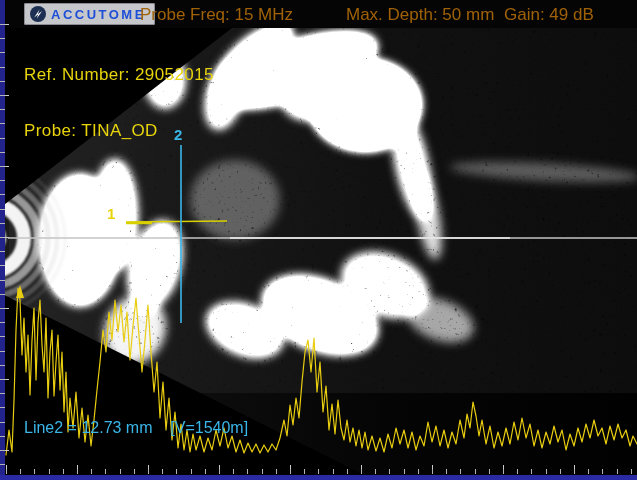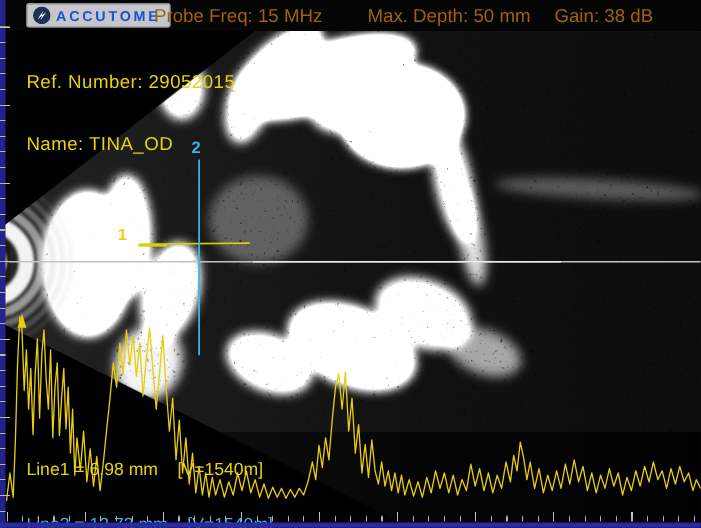--- a/index.html
+++ b/index.html
@@ -10,21 +10,21 @@
   .scan-svg{position:absolute;left:0;top:0;z-index:1;}
   
   .topbar{position:absolute;left:0;top:0;width:637px;height:28px;background:#050505;z-index:5;}
   .logo{
     position:absolute;left:24px;top:3px;height:22px;background:#c6c7cb;
     border-radius:2px;display:flex;align-items:center;padding:0 9px 0 6px;gap:5px;
     box-shadow:0 0 0 1px #8a8a90 inset;
   }
   .logo-text{color:#1d4ed8;font-weight:bold;font-size:13px;letter-spacing:2.5px;line-height:1;}
   .hud{position:absolute;top:5px;color:#a16207;font-size:17px;white-space:pre;z-index:6;}
-  .hud.probe{left:140px;} .hud.depth{left:334px;} .hud.gain{left:504px;}
+  .hud.probe{left:140px;} .hud.depth{left:346px;} .hud.gain{left:504px;}
   
   .info{
     position:absolute;left:24px;top:29px;z-index:5;color:#e8d40c;
     font-size:17px;line-height:18.6px;letter-spacing:0.4px;white-space:pre;
   }
   
   .marker{position:absolute;z-index:4;font-size:15px;font-weight:bold;line-height:1;}
   .marker.m1{left:107px;top:206px;color:#e8d40c;}
   .marker.m2{left:174px;top:127px;color:#3ab6e8;}
   
@@ -130,32 +130,31 @@
     <div class="logo">
       <svg width="16" height="16" viewBox="0 0 16 16">
         <circle cx="8" cy="8" r="8" fill="#1d2f52"></circle>
         <path d="M4.2 11.5 L9.5 3.5 L7.8 8.2 L12 5.2 L6.8 12.5 L8.3 8.3 Z" fill="#ffffff"></path>
       </svg>
       <span class="logo-text">ACCUTOME</span>
     </div>
   </div>
   <span class="hud probe">Probe Freq: 15 MHz</span>
   <span class="hud depth">Max. Depth: 50 mm</span>
-  <span class="hud gain">Gain: 38 dB</span>
+  <span class="hud gain">Gain: 49 dB</span>
 
   <div class="info">
     <div>Ref. Number: 29052015</div>
-    <div>Name: TINA_OD</div>
+    <div>Probe: TINA_OD</div>
   </div>
 
   <span class="marker m1">1</span>
   <span class="marker m2">2</span>
 
   <div class="meas">
-    <div class="l1">Line1 = 6.98 mm    [V=1540m]</div>
     <div class="l2">Line2 = 12.73 mm    [V=1540m]</div>
   </div>
 
   <div class="border-left"></div>
   <div class="border-bottom"></div>
   <div class="ruler-left-major"></div>
   <div class="ruler-left-minor"></div>
   <div class="ruler-bottom-major"></div>
   <div class="ruler-bottom-minor"></div>
 

